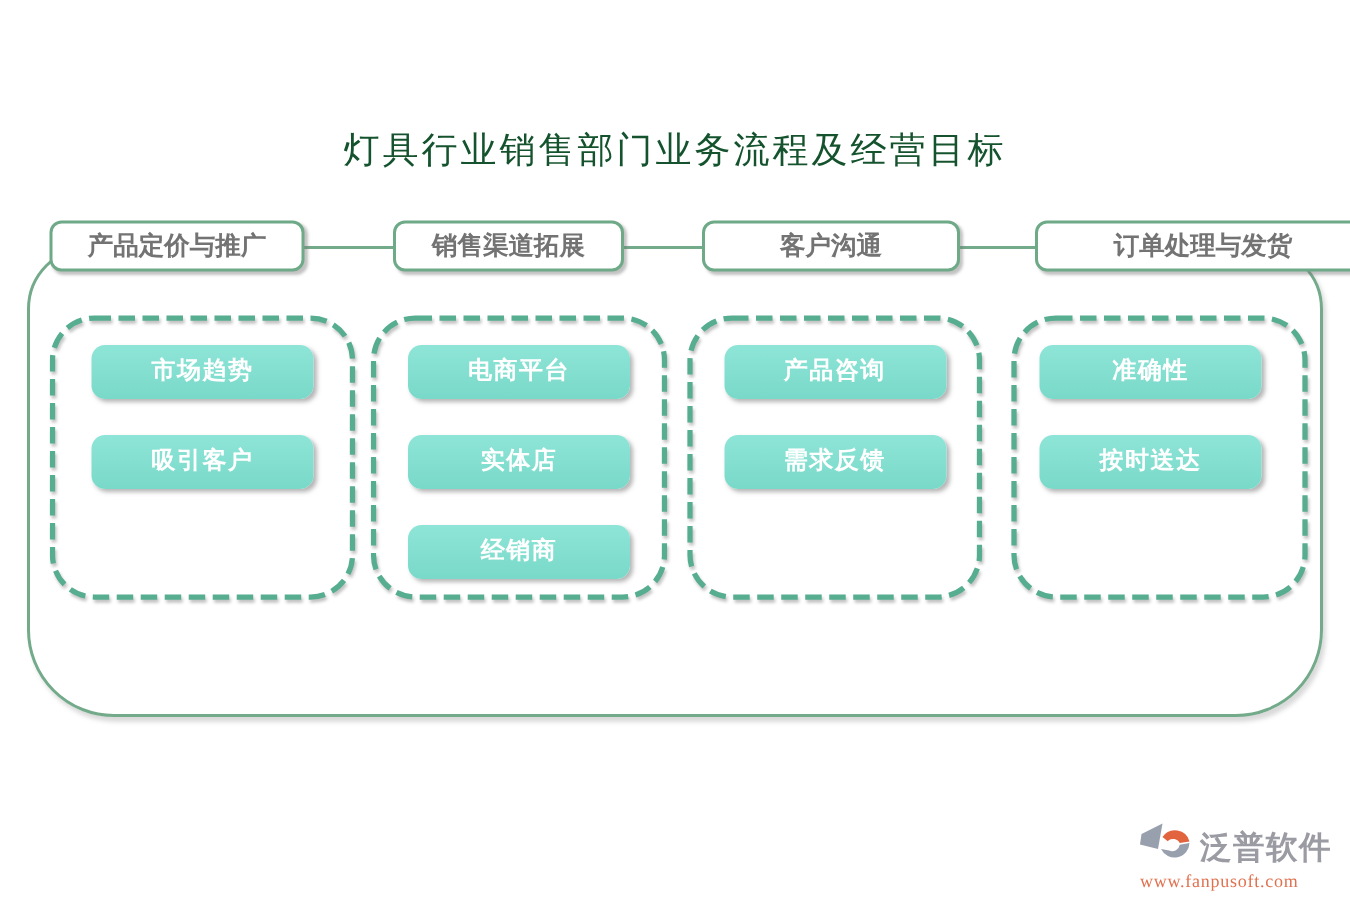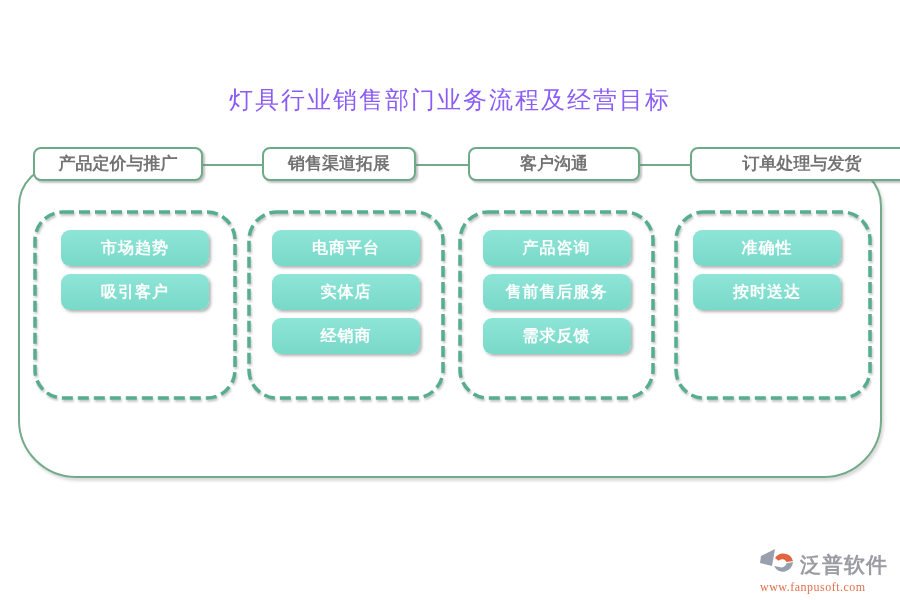--- a/index.html
+++ b/index.html
@@ -5,21 +5,21 @@
   * { margin: 0; padding: 0; box-sizing: border-box; }
   html, body { width: 900px; height: 600px; background: #ffffff; overflow: hidden; }
   body { font-family: "Liberation Sans", "DejaVu Sans", sans-serif; position: relative; }
 
   .stage { position: absolute; width: 900px; height: 600px; top: 0; left: 0; }
 
   
   .diagram-title {
     position: absolute; top: 84px; left: 0; width: 900px;
     text-align: center; font-family: "Liberation Serif", "DejaVu Serif", serif;
-    font-size: 24px; font-weight: 500; letter-spacing: 2px; color: #8b5cf6;
+    font-size: 24px; font-weight: 500; letter-spacing: 2px; color: #14532d;
   }
 
   
   .flow-container {
     position: absolute; left: 18px; top: 164px; width: 864px; height: 314px;
     border: 2px solid #73aa8a;
     border-radius: 42px 42px 58px 58px;
     box-shadow: 2px 3px 3px rgba(150,150,150,0.35);
     background: transparent;
   }
@@ -47,21 +47,21 @@
   .d2 { left: 247px; width: 198px; }
   .d3 { left: 458px; width: 197px; }
   .d4 { left: 662px; width: 186px; margin-left: 12px; }
   .dashed-box svg.dash-frame {
     position: absolute; left: 0; top: 0;
     filter: drop-shadow(1px 2px 1px rgba(120,120,120,0.45));
   }
   .dashed-box .items {
     position: relative; z-index: 2; width: 100%; height: 100%;
     display: flex; flex-direction: column; align-items: center;
-    padding-top: 20px; gap: 8px;
+    padding-top: 20px; gap: 24px;
   }
 
   
   .flow-item {
     width: 148px; height: 36px; line-height: 36px; text-align: center;
     background: linear-gradient(#8ee5d7, #79d9c9);
     border-radius: 9px;
     box-shadow: 2px 2px 3px rgba(110,110,110,0.5);
     color: #ffffff; font-size: 16px; font-weight: bold; letter-spacing: 1px;
   }
@@ -115,21 +115,20 @@
       <div class="flow-item">经销商</div>
     </div>
   </div>
 
   <div class="dashed-box d3">
     <svg class="dash-frame" width="197" height="190">
       <rect x="2" y="2" width="193" height="186" rx="28" fill="none" stroke="#57ad90" stroke-width="3.5" stroke-dasharray="11 5"></rect>
     </svg>
     <div class="items">
       <div class="flow-item">产品咨询</div>
-      <div class="flow-item">售前售后服务</div>
       <div class="flow-item">需求反馈</div>
     </div>
   </div>
 
   <div class="dashed-box d4">
     <svg class="dash-frame" width="198" height="190">
       <rect x="2" y="2" width="194" height="186" rx="28" fill="none" stroke="#57ad90" stroke-width="3.5" stroke-dasharray="11 5"></rect>
     </svg>
     <div class="items">
       <div class="flow-item">准确性</div>

